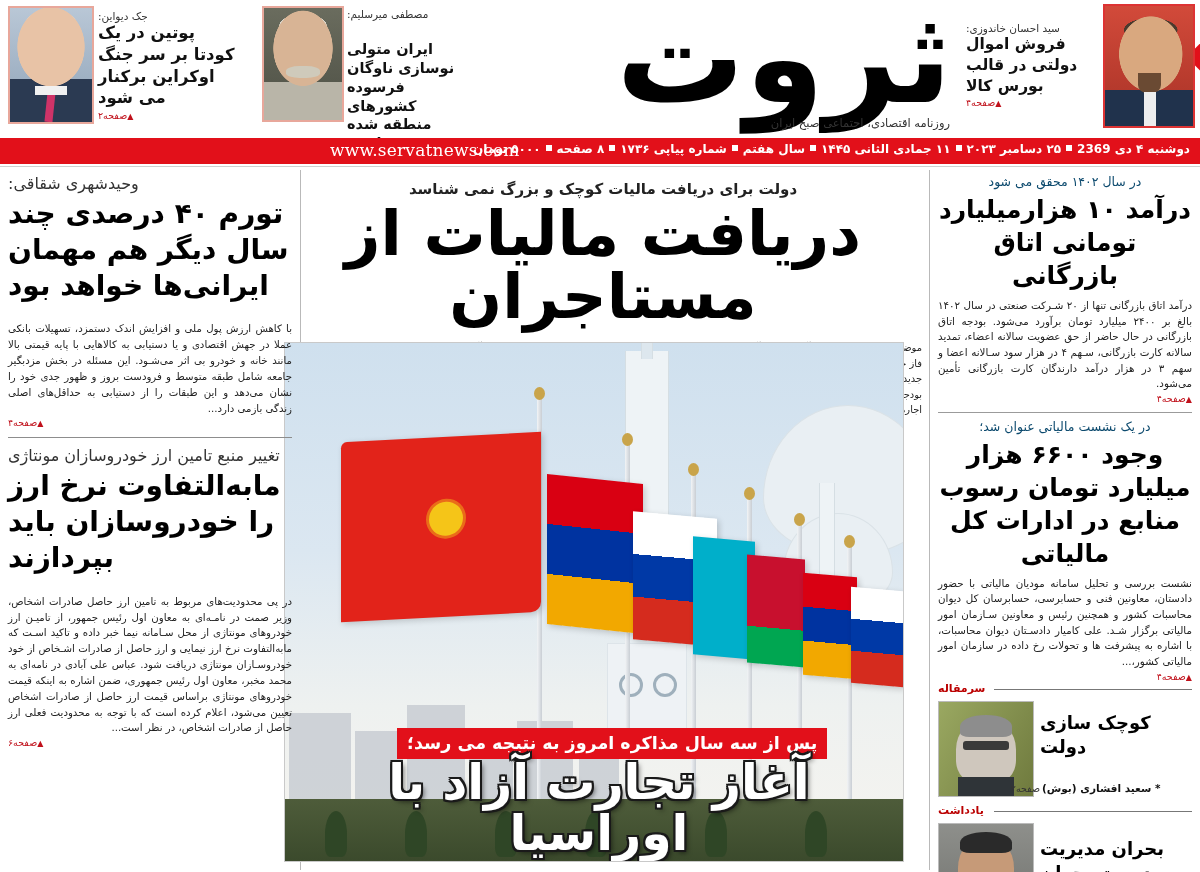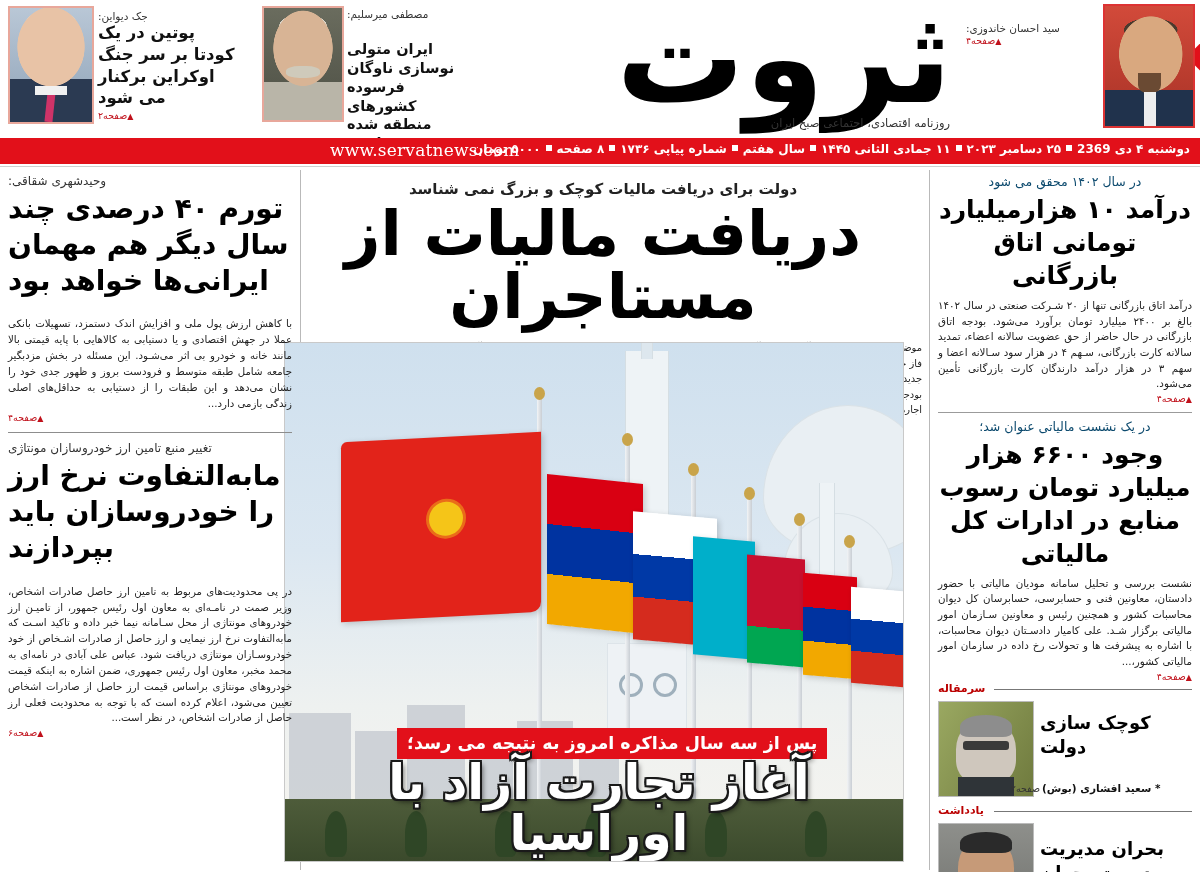--- a/index.html
+++ b/index.html
@@ -141,21 +141,21 @@
     position:absolute; left:14px; top:414px; width:600px; text-align:center;
     color:#fff; font-weight:bold; font-size:49px; line-height:1.05; direction:rtl;
     letter-spacing:-1.6px; z-index:6;
     text-shadow: 2px 0 0 #1a1a1a, -2px 0 0 #1a1a1a, 0 2px 0 #1a1a1a, 0 -2px 0 #1a1a1a,
                  2px 2px 0 #1a1a1a, -2px -2px 0 #1a1a1a, 2px -2px 0 #1a1a1a, -2px 2px 0 #1a1a1a,
                  3px 3px 5px rgba(0,0,0,.5);
   }
 
   
   .leftcol { position:absolute; left:0px; top:0px; width:300px; height:702px; padding:4px 8px 0 8px; }
-  .lc-kicker { font-size:12px; color:#333; direction:rtl; text-align:left; margin-bottom:3px; white-space:nowrap; }
+  .lc-kicker { font-size:16px; color:#333; direction:rtl; text-align:left; margin-bottom:3px; white-space:nowrap; }
   .lc-head {
     font-weight:bold; direction:rtl; text-align:left; color:#000;
     font-size:28px; line-height:1.28; letter-spacing:-1px;
   }
   .lc-body { font-size:10.2px; line-height:1.55; color:#222; direction:rtl; text-align:justify; margin-top:18px; }
   .lc-rule { height:1px; background:#8d8d8d; margin:9px 0 8px 0; }
 
   
   .sky { position:absolute; inset:0; background:linear-gradient(#cfe0ee 0%, #dbe7f1 40%, #eef1f0 70%, #f6f4ef 100%); }
   .minaret { position:absolute; background:#eef3f6; border-left:1px solid #d5dee3; border-right:1px solid #d5dee3;}
@@ -231,20 +231,21 @@
           <div style="position:absolute;left:0;top:0;width:100%;height:100%;background:
               radial-gradient(ellipse 32px 38px at 52% 40%, #d9a87f 0 98%, transparent 100%),
               radial-gradient(ellipse 27px 12px at 52% 20%, #4a3a2e 0 98%, transparent 100%),
               linear-gradient(transparent 70%, #20324c 70%);"></div>
           <div style="position:absolute;left:38%;top:56%;width:26%;height:20px;background:#6a4a33;border-radius:0 0 40% 40%;"></div>
           <div style="position:absolute;left:44%;top:72%;width:14%;height:28%;background:#eee;"></div>
         </div>
       </div>
       <div class="txt">
         <div class="teaser-kicker">سید احسان خاندوزی:</div>
+        <div class="teaser-head">فروش اموال دولتی در قالب بورس کالا</div>
         <div class="pageref"><span class="tri">▲</span><span>صفحه۴</span></div>
       </div>
     </div>
   </div>
 
   <div class="datestrip">
     <div class="meta">
       <span>دوشنبه ۴ دی 2369</span><span class="sq"></span><span>۲۵ دسامبر ۲۰۲۳</span><span class="sq"></span><span>۱۱ جمادی الثانی ۱۴۴۵</span><span class="sq"></span><span>سال هفتم</span><span class="sq"></span><span>شماره پیاپی ۱۷۳۶</span><span class="sq"></span><span>۸ صفحه</span><span class="sq"></span><span>۵۰۰۰ تومان</span>
     </div>
     <div class="url">www.servatnews.com</div>

